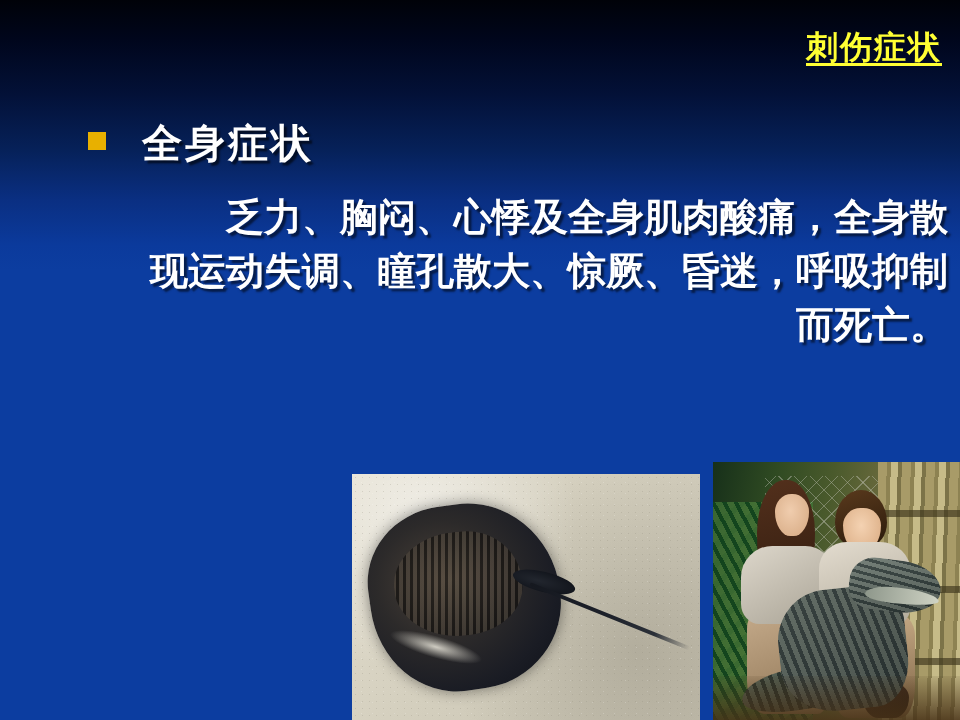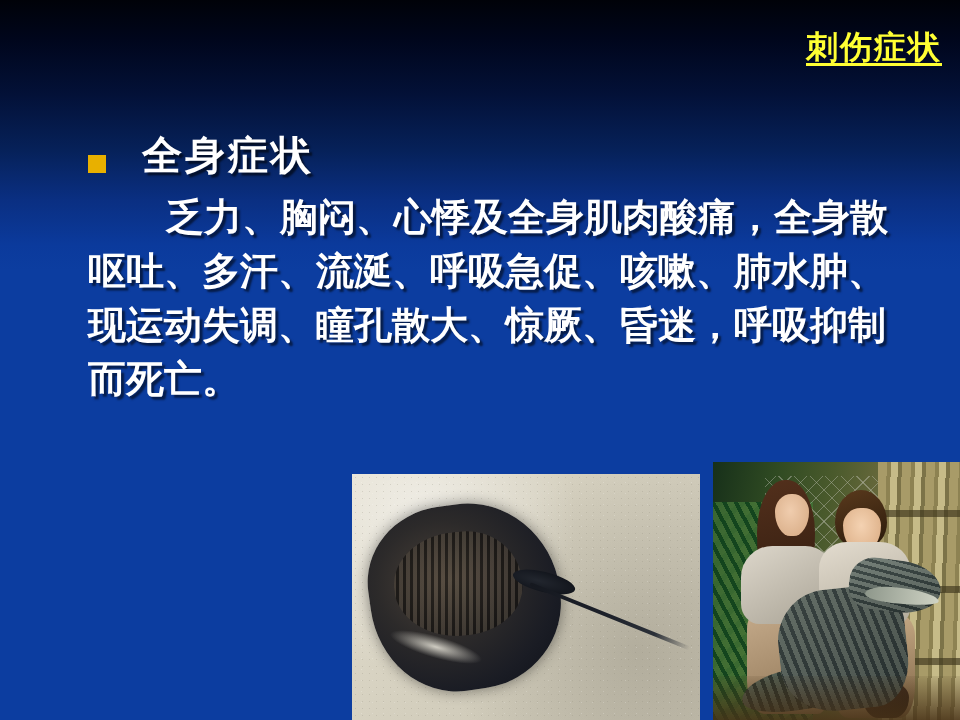--- a/index.html
+++ b/index.html
@@ -38,23 +38,23 @@
     text-decoration: underline;
     text-underline-offset: 5px;
     text-decoration-thickness: 3px;
     white-space: nowrap;
   }
 
   
   .bullet-row {
     position: absolute;
     left: 88px;
-    top: 128px;
+    top: 116px;
     display: flex;
-    align-items: center;
+    align-items: flex-start;
   }
   .bullet-marker {
     width: 18px;
     height: 18px;
     background: #e8b000;
     margin-right: 36px;
     margin-top: 16px;
     flex: 0 0 auto;
   }
   .bullet-label {
@@ -74,20 +74,21 @@
     width: 860px;
   }
   .body-line {
     font-size: 38px;
     font-weight: bold;
     color: #ffffff;
     line-height: 54px;
     letter-spacing: 0px;
     text-shadow: 3px 3px 2px rgba(0,0,0,0.55);
     white-space: nowrap;
+    text-align: right;
   }
   .body-line.indent {
     text-indent: 78px;
   }
 
   
   .photo {
     position: absolute;
     overflow: hidden;
   }
@@ -370,21 +371,20 @@
 
   <div id="slide-title">刺伤症状</div>
 
   <div class="bullet-row">
     <div class="bullet-marker"></div>
     <div class="bullet-label">全身症状</div>
   </div>
 
   <div id="body-text">
     <div class="body-line indent">乏力、胸闷、心悸及全身肌肉酸痛，全身散</div>
-    <div class="body-line">呕吐、多汗、流涎、呼吸急促、咳嗽、肺水肿、</div>
     <div class="body-line">现运动失调、瞳孔散大、惊厥、昏迷，呼吸抑制</div>
     <div class="body-line">而死亡。</div>
   </div>
 
   <div class="photo" id="photo-stingray">
     <div class="sand"></div>
     <div class="grain"></div>
     <div class="ray-body"></div>
     <div class="ray-inner"></div>
     <div class="ray-edge"></div>

